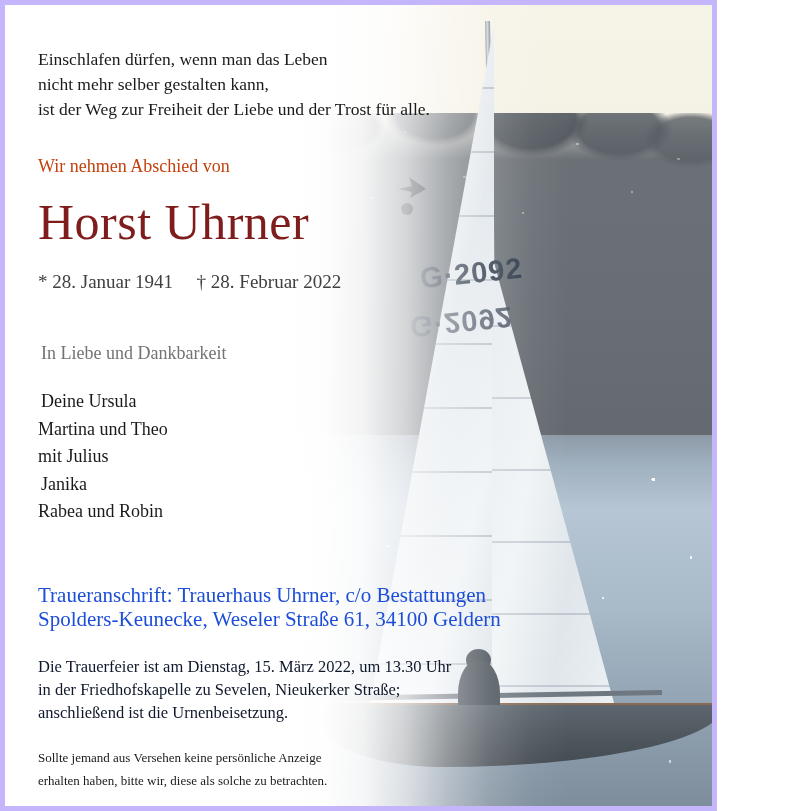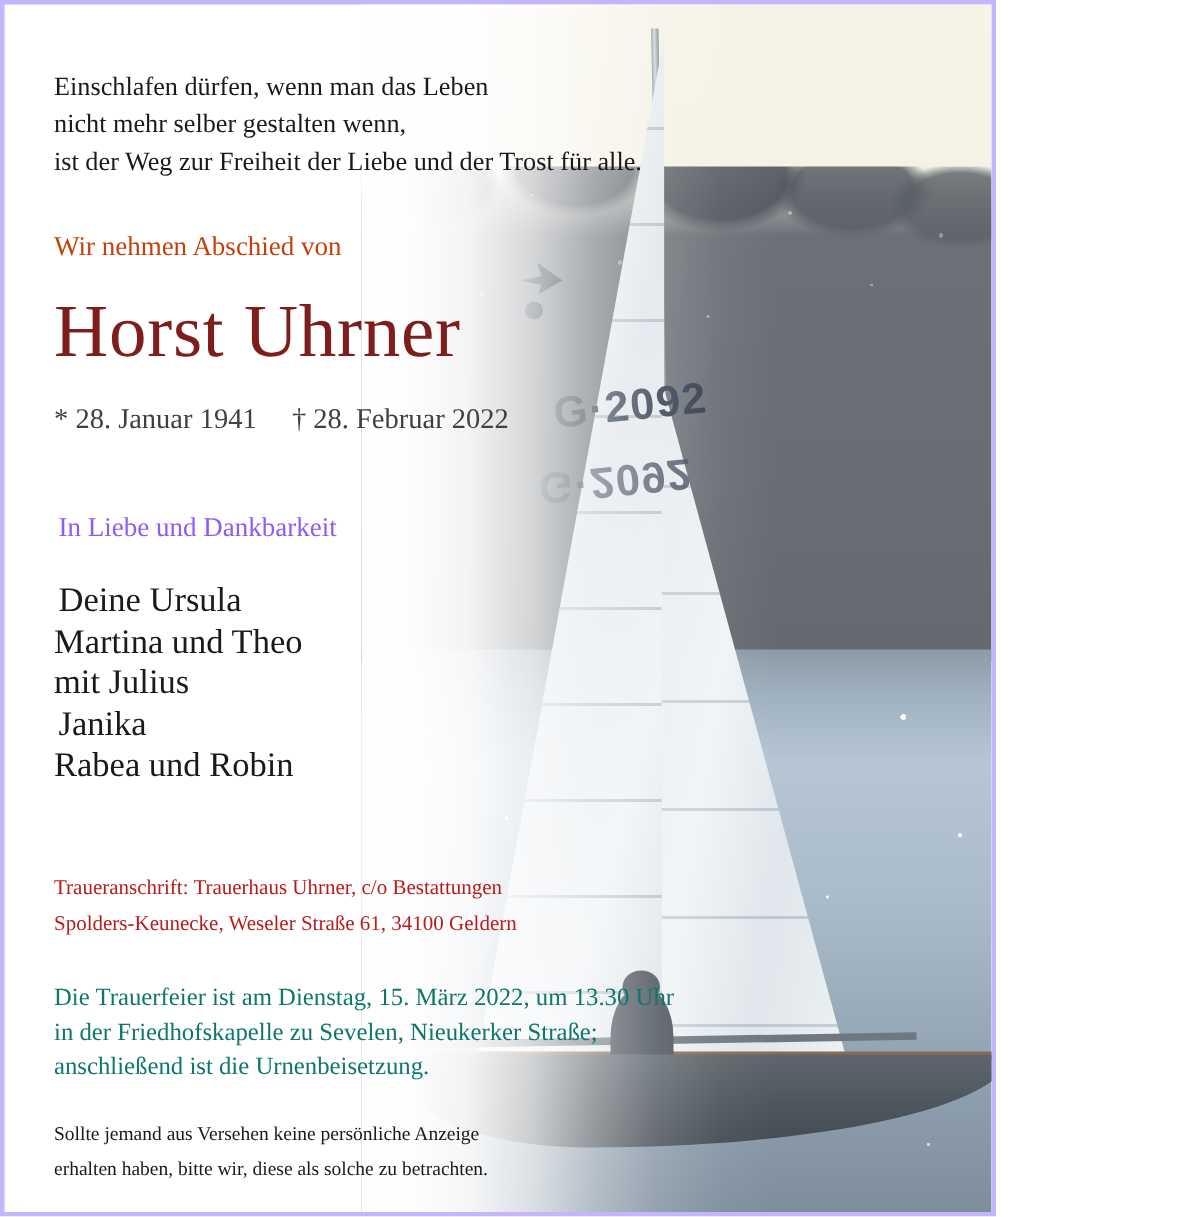--- a/index.html
+++ b/index.html
@@ -4,25 +4,25 @@
 <title>Traueranzeige</title>
 <style>
   html, body {
     margin: 0;
     padding: 0;
     background: #ffffff;
   }
 
   #notice {
     position: relative;
-    width: 664px;
+    width: 717px;
     height: 811px;
     box-sizing: border-box;
     background: #ffffff;
-    border: 3px solid #c4b5fd;
+    border: 5px solid #c4b5fd;
     overflow: hidden;
     font-family: "Liberation Serif", "DejaVu Serif", serif;
     color: #111111;
   }
 
   
 
   .photo-layer {
     position: absolute;
     top: 0;
@@ -323,47 +323,47 @@
     top: 266px;
     font-size: 19px;
     color: #404040;
   }
   .dates .gap { display: inline-block; width: 14px; }
 
   .gratitude {
     left: 36px;
     top: 338px;
     font-size: 18px;
-    color: #8b5cf6;
+    color: #737373;
   }
 
   .mourners {
     left: 33px;
     top: 383px;
-    font-size: 23px;
+    font-size: 18px;
     line-height: 27.5px;
     color: #1a1a1a;
   }
   .mourners div { white-space: nowrap; }
   .mourners .indent { padding-left: 3px; }
 
   .address {
     left: 33px;
     top: 578px;
-    font-size: 14px;
+    font-size: 21px;
     line-height: 24px;
-    color: #b91c1c;
+    color: #1d4ed8;
   }
 
   .ceremony {
     left: 33px;
     top: 650px;
     font-size: 16.5px;
     line-height: 23px;
-    color: #0f766e;
+    color: #0f172a;
   }
 
   .closing {
     left: 33px;
     top: 741px;
     font-size: 13px;
     line-height: 23px;
     color: #1a1a1a;
   }
 </style>
@@ -401,21 +401,21 @@
     <div class="sailor"></div>
     <div class="hull"></div>
 
     <div class="photo-fade"></div>
   </div>
 
   <div class="text-layer">
 
     <div class="block verse">
       <div>Einschlafen dürfen, wenn man das Leben</div>
-      <div>nicht mehr selber gestalten wenn,</div>
+      <div>nicht mehr selber gestalten kann,</div>
       <div>ist der Weg zur Freiheit der Liebe und der Trost für alle.</div>
     </div>
 
     <div class="block farewell">Wir nehmen Abschied von</div>
 
     <div class="block deceased-name">Horst Uhrner</div>
 
     <div class="block dates">
       <span>*</span>
       <span>28. Januar 1941</span>

